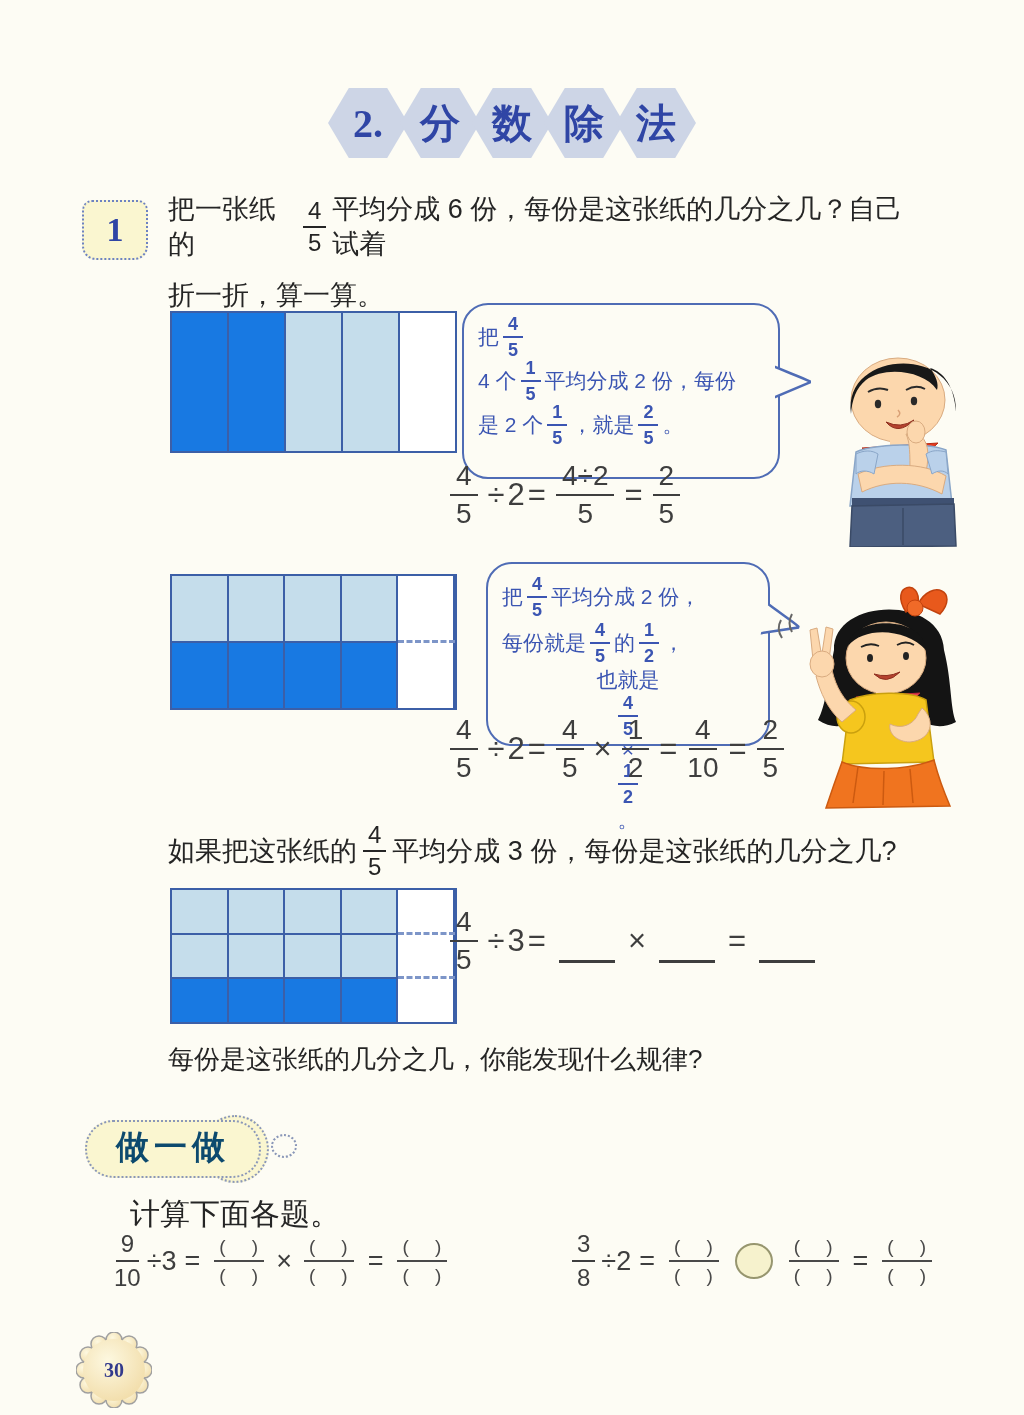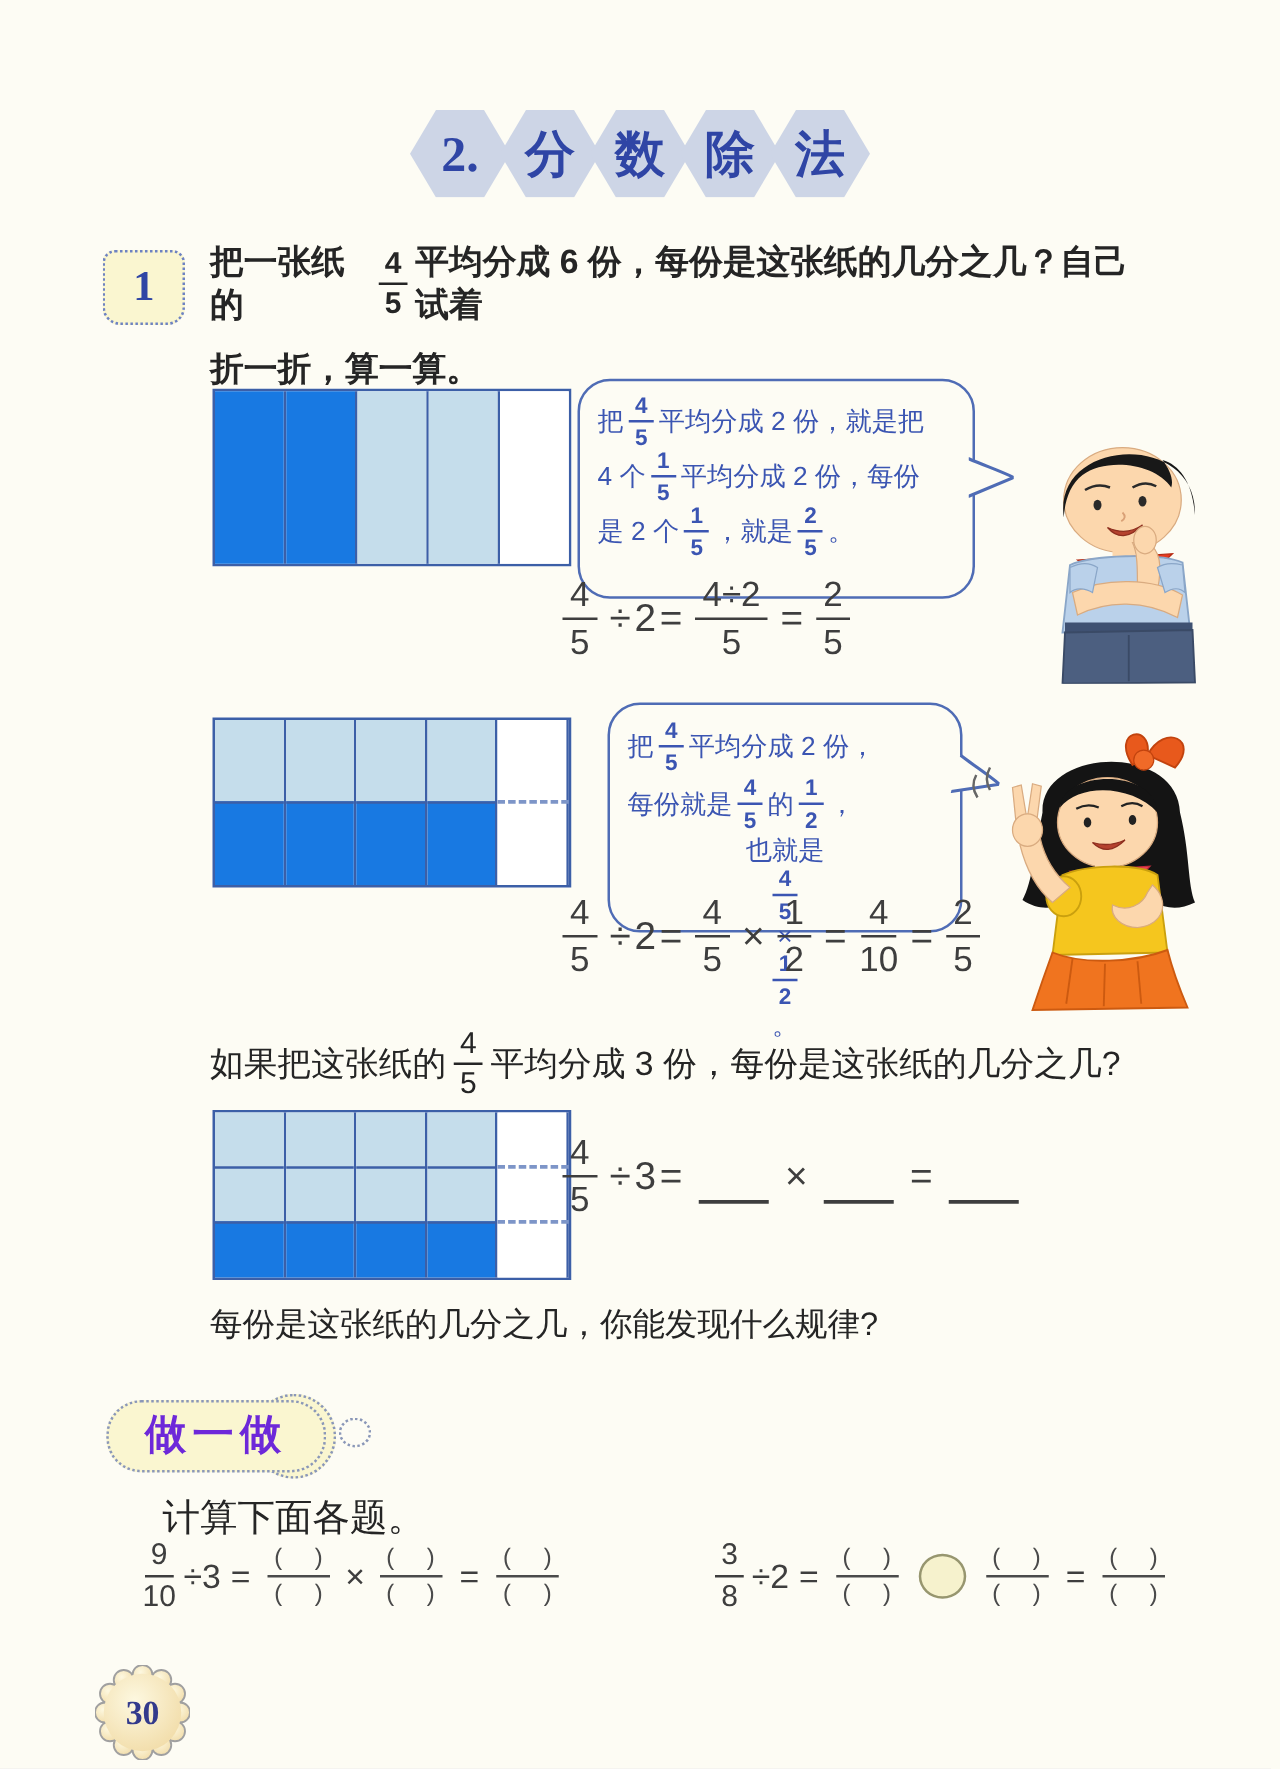--- a/index.html
+++ b/index.html
@@ -20,21 +20,21 @@
        clip-path:polygon(26% 0,74% 0,100% 50%,74% 100%,26% 100%,0 50%);
        display:flex;align-items:center;justify-content:center;
        font-size:40px;font-weight:bold;color:var(--title-text);font-family:"Liberation Serif",serif;}
 
   
   .ex-badge{position:absolute;left:82px;top:200px;width:62px;height:56px;
       background:var(--badge-yellow);border:2.5px dotted #6d82c2;border-radius:10px 10px 14px 14px;
       display:flex;align-items:center;justify-content:center;
       font-size:34px;font-weight:bold;color:#2f45a5;font-family:"Liberation Serif",serif;}
 
-  .ex-text{position:absolute;left:168px;top:192px;width:760px;font-size:27px;line-height:1.3;font-weight:bold;}
+  .ex-text{position:absolute;left:168px;top:192px;width:760px;font-size:27px;line-height:1.3;}
   .tline{display:flex;align-items:center;min-height:62px;}
   .tline2{margin-top:2px;align-items:center;}
 
   
   .fr{display:inline-flex;flex-direction:column;align-items:center;line-height:1;margin:0 6px;}
   .fr .n{padding:0 5px 3px;border-bottom:2px solid currentColor;}
   .fr .d{padding-top:3px;}
   .ex-text .fr,.q2 .fr{font-size:24px;}
 
   
@@ -68,38 +68,38 @@
 
   
   .doit{position:absolute;left:85px;top:1118px;width:280px;height:70px;}
   .doit .bump{position:absolute;left:116px;top:-3px;width:64px;height:64px;border-radius:50%;
       background:var(--badge-yellow);border:2.5px dotted #8a97b8;}
   .doit .pill{position:absolute;left:0;top:2px;width:172px;height:54px;border-radius:28px;
       background:var(--badge-yellow);border:2.5px dotted #8a97b8;}
   .doit .mini{position:absolute;left:186px;top:16px;width:22px;height:20px;border-radius:50%;
       background:var(--page-bg);border:2.5px dotted #8a97b8;}
   .doit .label{position:absolute;left:0;top:2px;width:176px;height:54px;display:flex;align-items:center;
-      justify-content:center;font-size:33px;font-weight:bold;color:#6d28d9;letter-spacing:5px;
+      justify-content:center;font-size:33px;font-weight:bold;color:#0c4a6e;letter-spacing:5px;
       font-family:"Liberation Serif",serif;}
 
   .instruction{position:absolute;left:130px;top:1194px;font-size:30px;}
 
   
   .peq{position:absolute;display:flex;align-items:center;color:var(--eq-ink);font-size:27px;}
   .peq .fr{font-size:24px;margin:0 6px;}
   .peq .fr .n{border-bottom:2.5px solid currentColor;padding:0 5px 4px;}
   .peq .fr .d{padding-top:4px;}
   .pfr .n,.pfr .d{font-size:19px;color:#4a4a4a;letter-spacing:1px;}
   .circle-op{width:34px;height:32px;border-radius:50%;background:var(--circle-fill);
       border:2px solid var(--circle-border);margin:0 10px;flex:0 0 auto;}
 
   
   .page-badge{position:absolute;left:76px;top:1332px;width:76px;height:76px;}
   .page-badge .num{position:absolute;left:0;top:0;width:76px;height:76px;display:flex;align-items:center;
-      justify-content:center;font-size:27px;font-weight:bold;color:#333a8c;font-family:"Liberation Serif",serif;}
+      justify-content:center;font-size:20px;font-weight:bold;color:#333a8c;font-family:"Liberation Serif",serif;}
 
   .figure{position:absolute;}
 </style>
 </head>
 <body>
 
 <div class="page">
 
   <div class="title-row">
     <span class="hex">2.</span>
@@ -142,21 +142,20 @@
       </div>
   </div>
 
   <div class="bubble" style="left:462px;top:303px;width:286px;height:152px;">
     <div class="bline">
       <span>把</span>
       <span class="fr">
           <span class="n">4</span>
           <span class="d">5</span>
         </span>
-      <span>平均分成 2 份，就是把</span>
     </div>
     <div class="bline">
       <span>4 个</span>
       <span class="fr">
           <span class="n">1</span>
           <span class="d">5</span>
         </span>
       <span>平均分成 2 份，每份</span>
     </div>
     <div class="bline">

